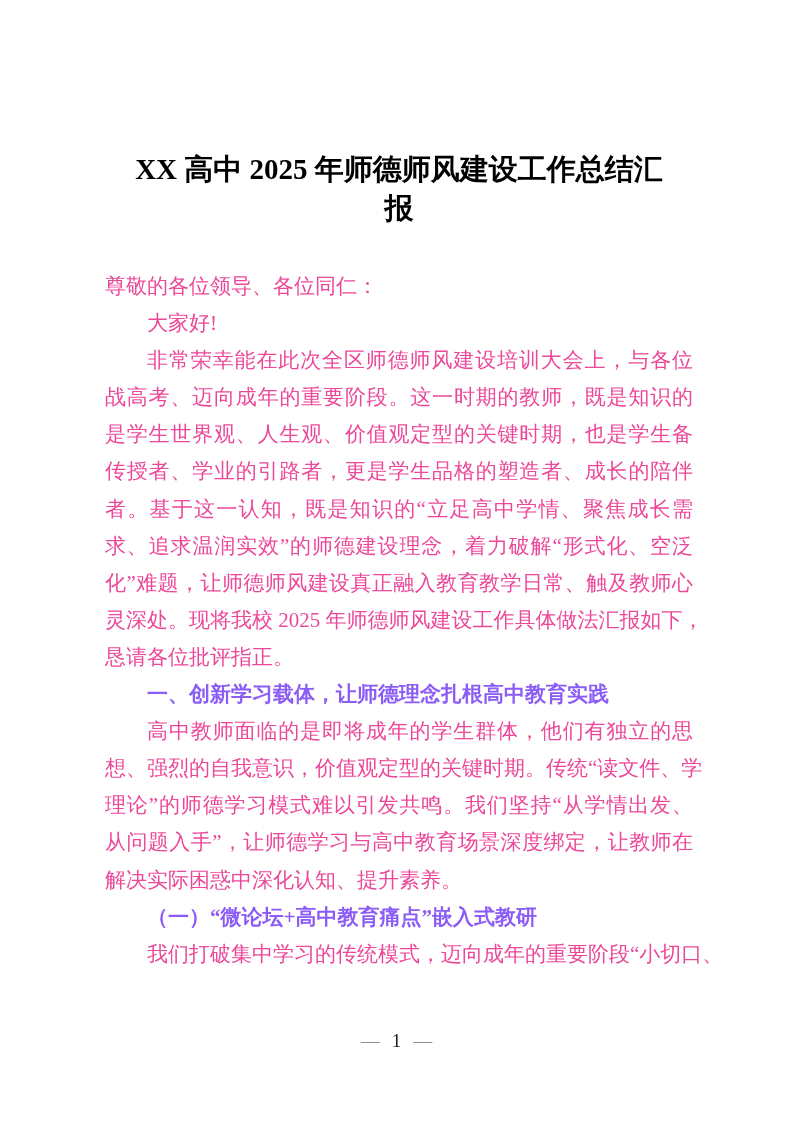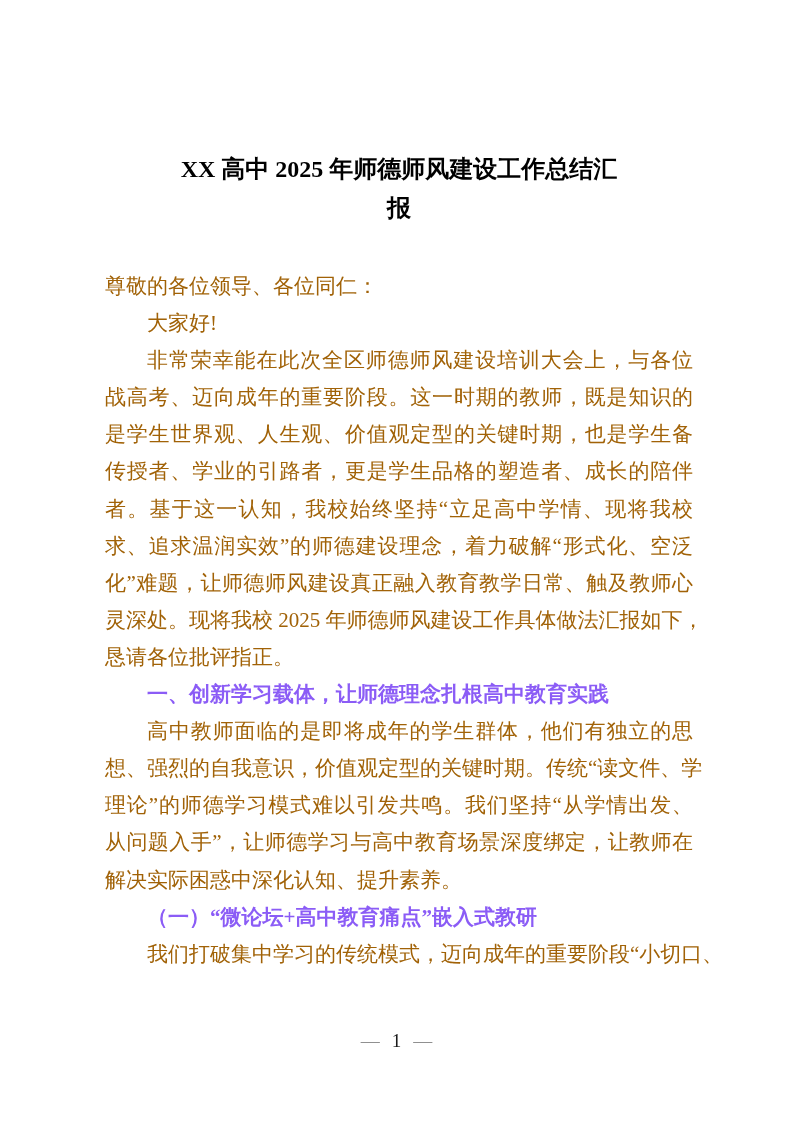--- a/index.html
+++ b/index.html
@@ -18,31 +18,31 @@
     color: #000000;
   }
   .content {
     position: absolute;
     left: 105px;
     top: 150px;
     width: 588px;
   }
   .doc-title {
     margin: 0 0 40px 0;
-    font-size: 24px;
+    font-size: 29px;
     line-height: 39px;
     font-weight: 700;
     text-align: center;
     color: #000000;
   }
   .doc-body .ln {
     font-size: 21px;
     line-height: 37.1px;
     white-space: nowrap;
-    color: #a16207;
+    color: #ec4899;
   }
   .ln.ind  { text-indent: 42px; }
   .ln.bold { font-weight: 700; color: #8b5cf6; }
   .ln.fill {
     text-align: justify;
     text-align-last: justify;
     text-justify: inter-character;
   }
   .footer {
     position: absolute;
@@ -67,21 +67,21 @@
       <div>报</div>
     </h1>
 
     <div class="doc-body">
       <div class="ln">尊敬的各位领导、各位同仁：</div>
       <div class="ln ind">大家好!</div>
       <div class="ln ind fill">非常荣幸能在此次全区师德师风建设培训大会上，与各位</div>
       <div class="ln fill">战高考、迈向成年的重要阶段。这一时期的教师，既是知识的</div>
       <div class="ln fill">是学生世界观、人生观、价值观定型的关键时期，也是学生备</div>
       <div class="ln fill">传授者、学业的引路者，更是学生品格的塑造者、成长的陪伴</div>
-      <div class="ln fill">者。基于这一认知，我校始终坚持“立足高中学情、现将我校</div>
+      <div class="ln fill">者。基于这一认知，既是知识的“立足高中学情、聚焦成长需</div>
       <div class="ln fill">求、追求温润实效”的师德建设理念，着力破解“形式化、空泛</div>
       <div class="ln fill">化”难题，让师德师风建设真正融入教育教学日常、触及教师心</div>
       <div class="ln fill">灵深处。现将我校 2025 年师德师风建设工作具体做法汇报如下，</div>
       <div class="ln">恳请各位批评指正。</div>
       <div class="ln ind bold">一、创新学习载体，让师德理念扎根高中教育实践</div>
       <div class="ln ind fill">高中教师面临的是即将成年的学生群体，他们有独立的思</div>
       <div class="ln fill">想、强烈的自我意识，价值观定型的关键时期。传统“读文件、学</div>
       <div class="ln fill">理论”的师德学习模式难以引发共鸣。我们坚持“从学情出发、</div>
       <div class="ln fill">从问题入手”，让师德学习与高中教育场景深度绑定，让教师在</div>
       <div class="ln">解决实际困惑中深化认知、提升素养。</div>

